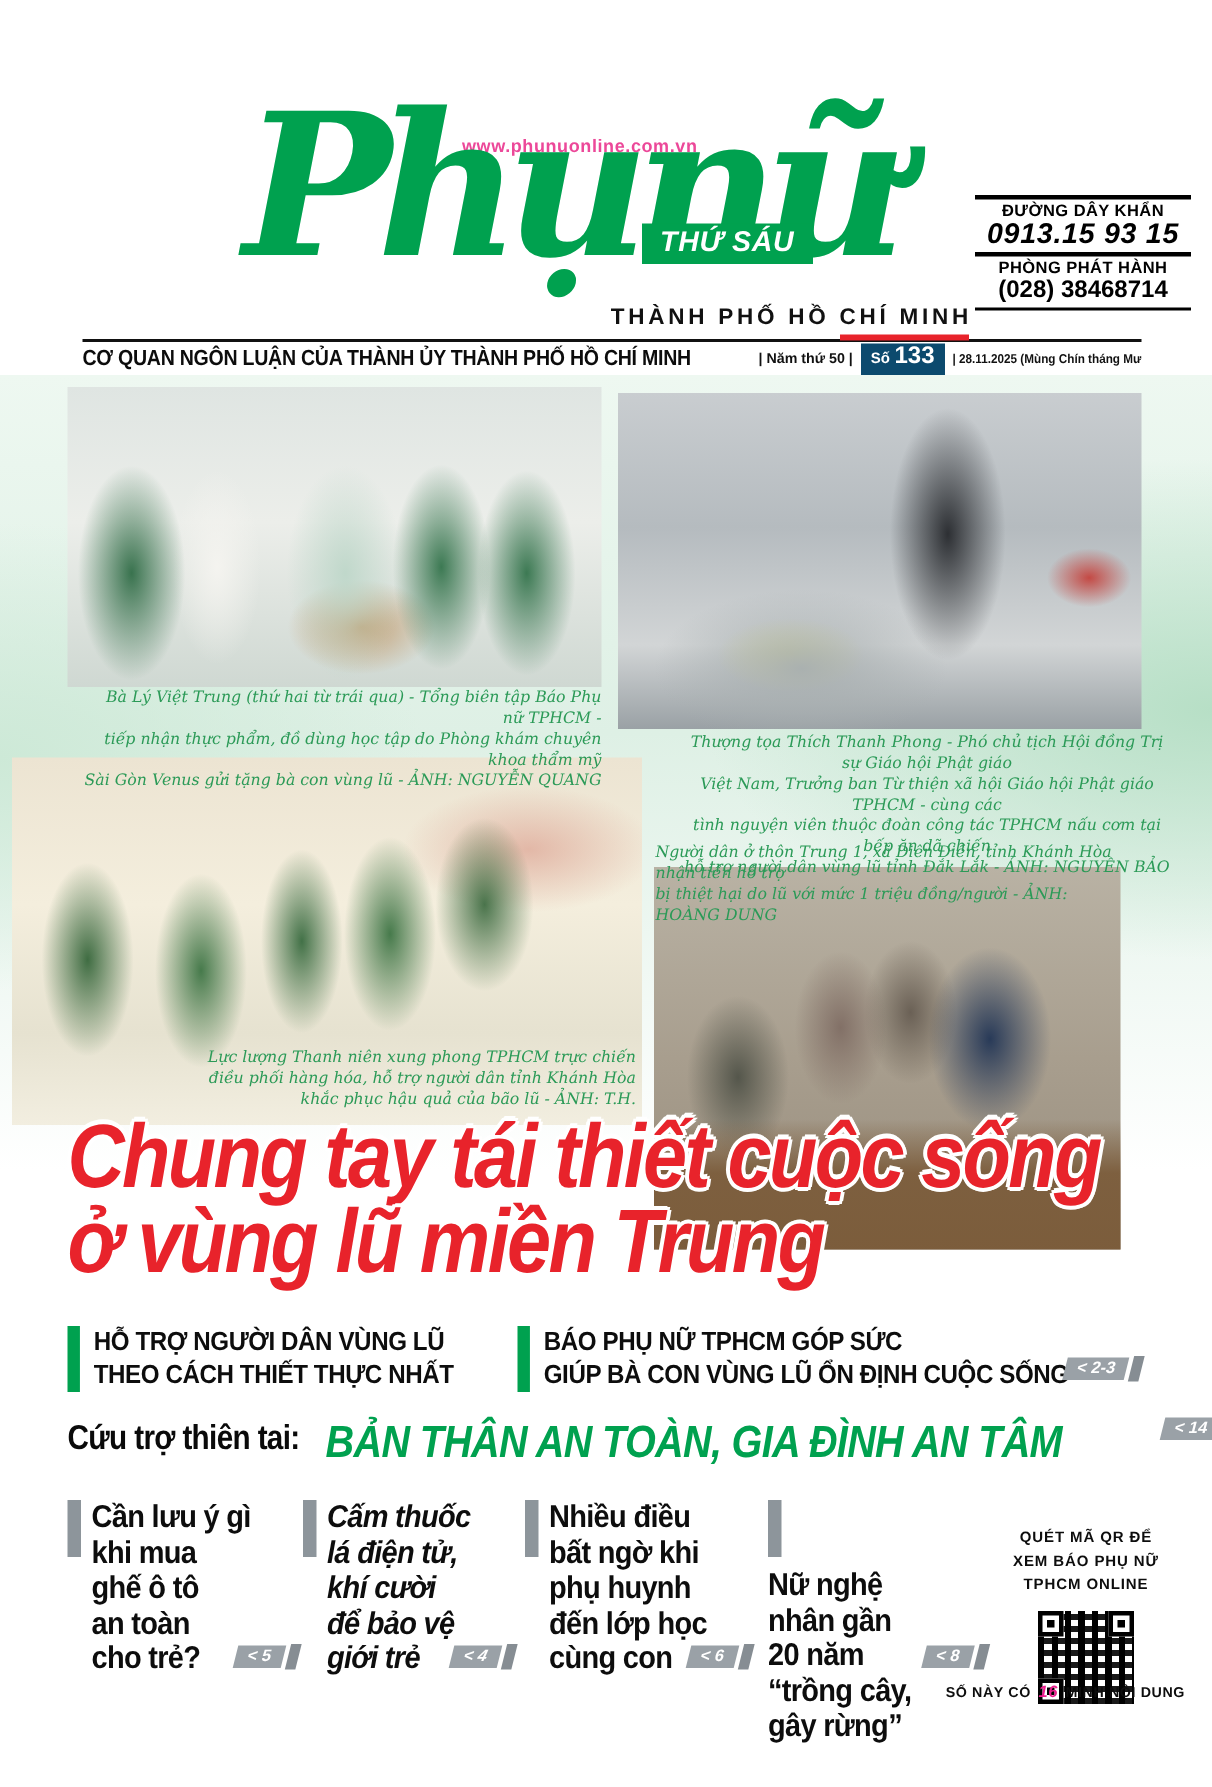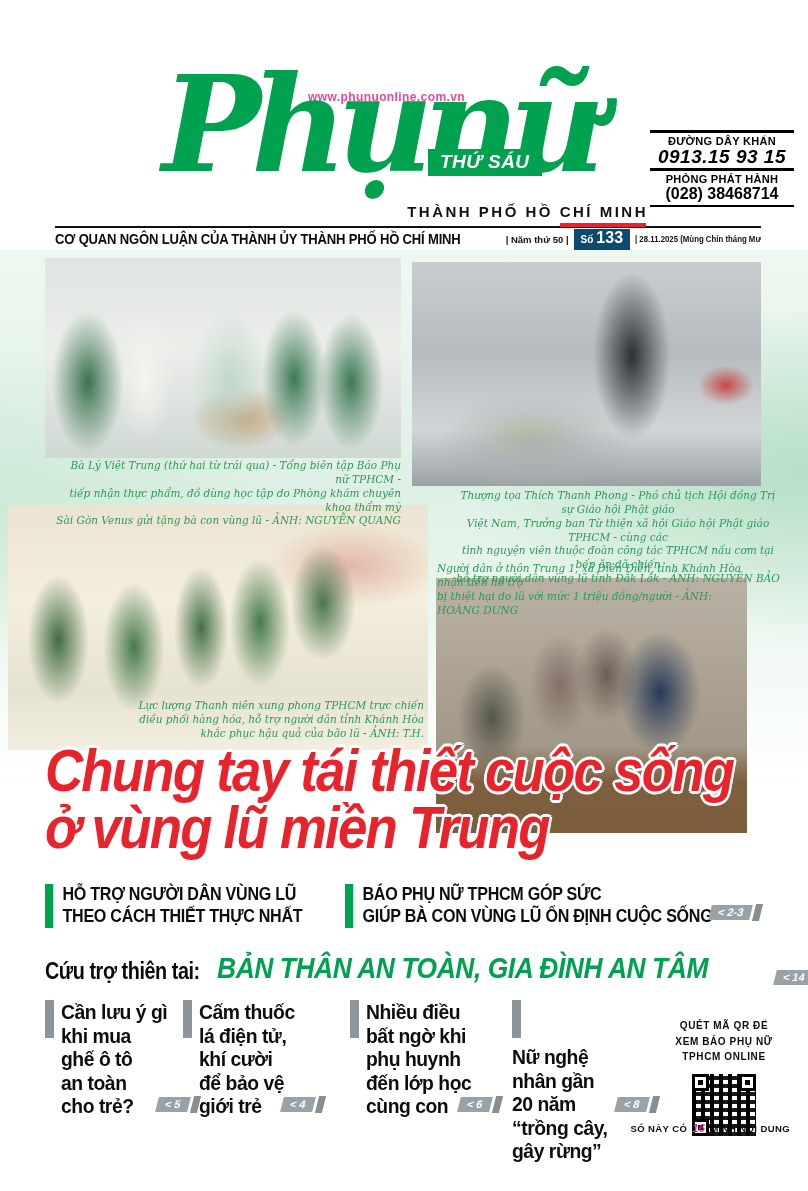--- a/index.html
+++ b/index.html
@@ -95,30 +95,30 @@
 
   
   .subheads { position:absolute; left:45px; top:884px; width:716px; height:52px; z-index:6; }
   .subhead { position:absolute; top:0; border-left:9px solid #00A14F; padding-left:10px; color:#0d0d0d;
       font-weight:bold; font-size:17.5px; line-height:1.25; letter-spacing:-.3px; transform:scaleX(.92); transform-origin:left top; white-space:nowrap; }
   .subhead1 { left:0; }
   .subhead2 { left:300px; }
   .subheads .ptag { position:absolute; right:0; top:20px; }
 
   
-  .band { position:absolute; left:45px; top:945px; width:716px; height:40px; display:flex; align-items:flex-end; z-index:6; }
+  .band { position:absolute; left:45px; top:945px; width:716px; height:40px; display:flex; align-items:flex-start; z-index:6; }
   .band-prefix { font-size:23px; font-weight:bold; color:#0a0a0a; letter-spacing:-.5px; transform:scaleX(.86); transform-origin:left center; white-space:nowrap; }
   .band-title { font-size:30px; font-weight:bold; font-style:italic; color:#00A14F; letter-spacing:-.5px; margin-left:-8px;
       transform:scaleX(.88); transform-origin:left center; white-space:nowrap; }
   .band .ptag { margin-left:auto; }
 
   
   .teaser { position:absolute; top:1000px; height:130px; display:flex; gap:7px; z-index:6; }
   .t1 { left:45px;  width:148px; }
-  .t2 { left:183px; width:135px; }
+  .t2 { left:202px; width:135px;font-style:italic; }
   .t3 { left:350px; width:145px; }
   .t4 { left:512px; width:140px;flex-direction:column; }
   .tbar { width:9px; height:38px; background:#8d959b; flex:none; }
   .ttext { font-size:21px; font-weight:bold; color:#0d0d0d; line-height:1.12; letter-spacing:-.5px;
       transform:scaleX(.92); transform-origin:left top; white-space:pre-line; }
   .teaser .ptag { position:absolute; right:-6px; top:96px; }
 
   
   .qr-block { position:absolute; left:656px; top:1018px; width:136px; text-align:center; z-index:6; }
   .qr-label { font-size:10px; font-weight:bold; color:#0d0d0d; letter-spacing:.6px; line-height:1.55; }

